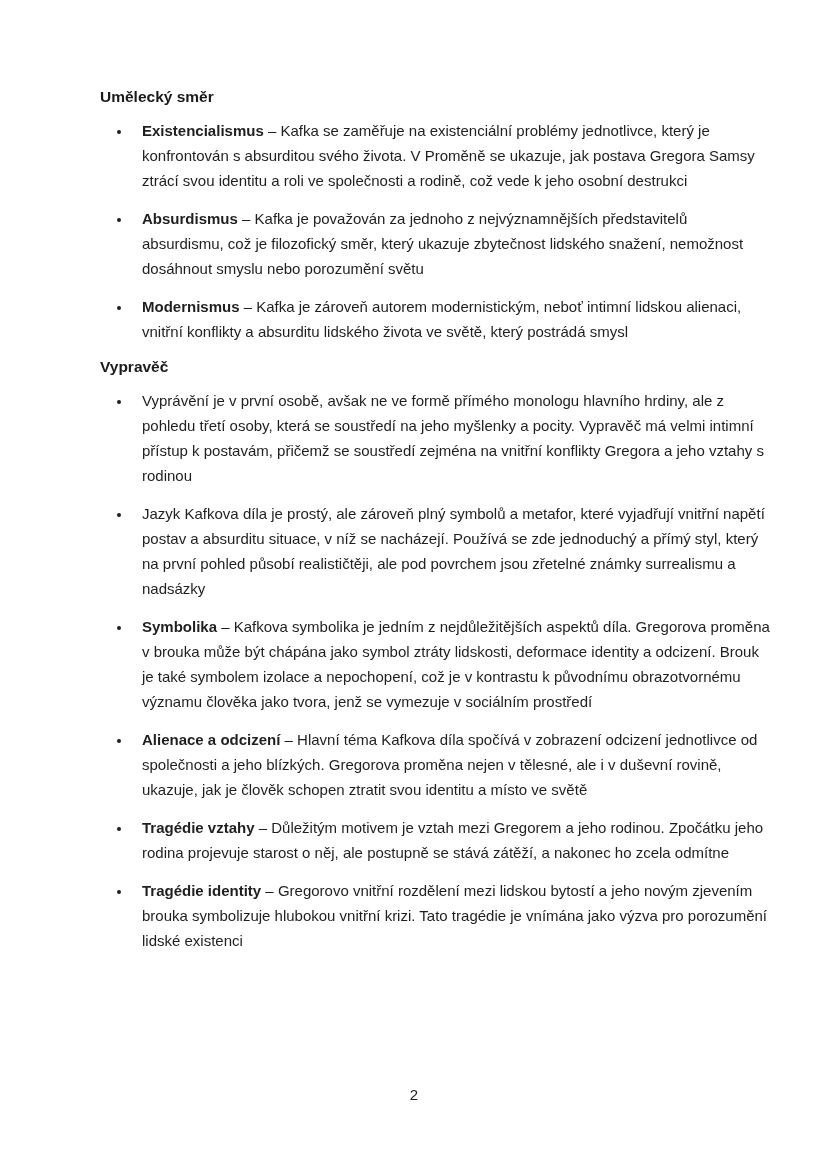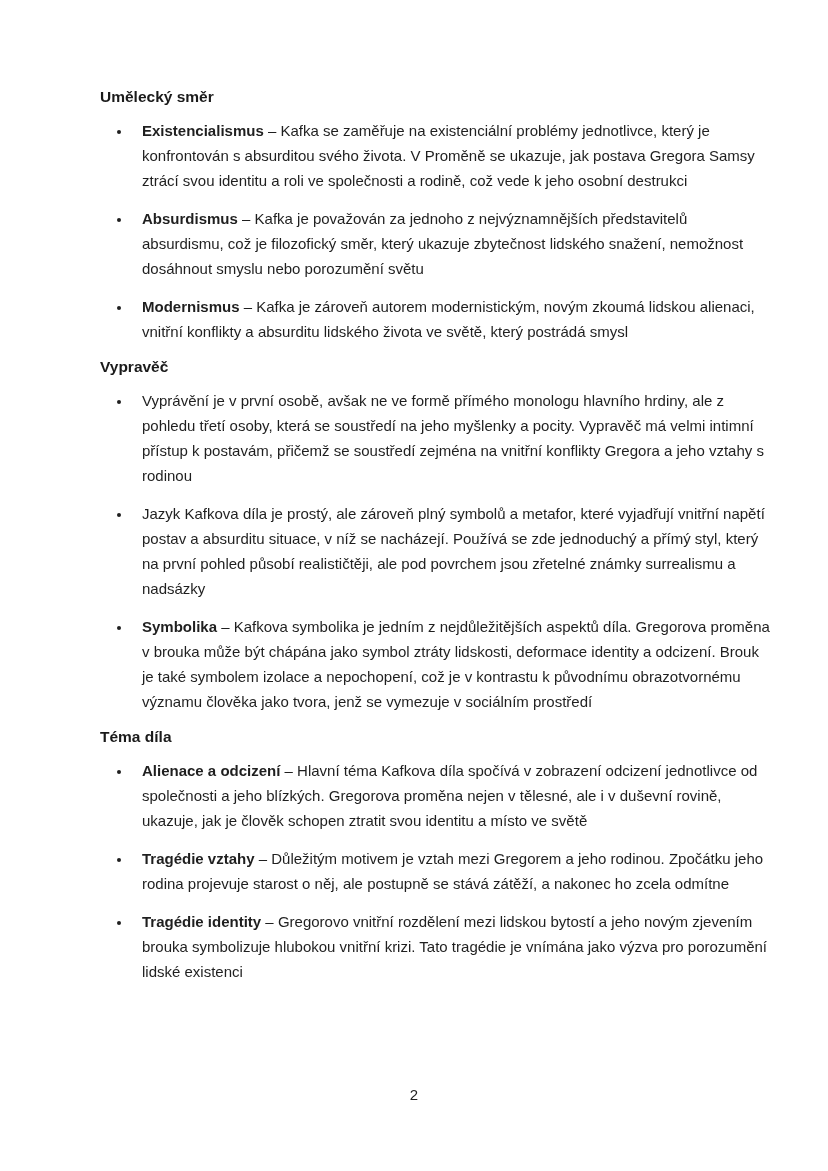--- a/index.html
+++ b/index.html
@@ -65,40 +65,39 @@
 <body>
 
 <div class="page">
   <div class="content">
 
     <section>
       <h2 class="section-heading">Umělecký směr</h2>
       <ul class="bullet-list">
         <li><span class="lead">Existencialismus</span><span> – Kafka se zaměřuje na existenciální problémy jednotlivce, který je konfrontován s absurditou svého života. V Proměně se ukazuje, jak postava Gregora Samsy ztrácí svou identitu a roli ve společnosti a rodině, což vede k jeho osobní destrukci</span></li>
         <li><span class="lead">Absurdismus</span><span> – Kafka je považován za jednoho z nejvýznamnějších představitelů absurdismu, což je filozofický směr, který ukazuje zbytečnost lidského snažení, nemožnost dosáhnout smyslu nebo porozumění světu</span></li>
-        <li><span class="lead">Modernismus</span><span> – Kafka je zároveň autorem modernistickým, novým zkoumá lidskou alienaci, vnitřní konflikty a absurditu lidského života ve světě, který postrádá smysl</span></li>
+        <li><span class="lead">Modernismus</span><span> – Kafka je zároveň autorem modernistickým, neboť intimní lidskou alienaci, vnitřní konflikty a absurditu lidského života ve světě, který postrádá smysl</span></li>
       </ul>
     </section>
 
     <section>
       <h2 class="section-heading">Vypravěč</h2>
       <ul class="bullet-list">
         <li><span class="lead"></span><span>Vyprávění je v první osobě, avšak ne ve formě přímého monologu hlavního hrdiny, ale z pohledu třetí osoby, která se soustředí na jeho myšlenky a pocity. Vypravěč má velmi intimní přístup k postavám, přičemž se soustředí zejména na vnitřní konflikty Gregora a jeho vztahy s rodinou</span></li>
       </ul>
     </section>
 
     <section>
       <ul class="bullet-list">
         <li><span class="lead"></span><span>Jazyk Kafkova díla je prostý, ale zároveň plný symbolů a metafor, které vyjadřují vnitřní napětí postav a absurditu situace, v níž se nacházejí. Používá se zde jednoduchý a přímý styl, který na první pohled působí realističtěji, ale pod povrchem jsou zřetelné známky surrealismu a nadsázky</span></li>
         <li><span class="lead">Symbolika</span><span> – Kafkova symbolika je jedním z nejdůležitějších aspektů díla. Gregorova proměna v brouka může být chápána jako symbol ztráty lidskosti, deformace identity a odcizení. Brouk je také symbolem izolace a nepochopení, což je v kontrastu k původnímu obrazotvornému významu člověka jako tvora, jenž se vymezuje v sociálním prostředí</span></li>
       </ul>
     </section>
 
     <section>
-      <h2 class="section-heading">Téma díla</h2>
       <ul class="bullet-list">
         <li><span class="lead">Alienace a odcizení</span><span> – Hlavní téma Kafkova díla spočívá v zobrazení odcizení jednotlivce od společnosti a jeho blízkých. Gregorova proměna nejen v tělesné, ale i v duševní rovině, ukazuje, jak je člověk schopen ztratit svou identitu a místo ve světě</span></li>
         <li><span class="lead">Tragédie vztahy</span><span> – Důležitým motivem je vztah mezi Gregorem a jeho rodinou. Zpočátku jeho rodina projevuje starost o něj, ale postupně se stává zátěží, a nakonec ho zcela odmítne</span></li>
         <li><span class="lead">Tragédie identity</span><span> – Gregorovo vnitřní rozdělení mezi lidskou bytostí a jeho novým zjevením brouka symbolizuje hlubokou vnitřní krizi. Tato tragédie je vnímána jako výzva pro porozumění lidské existenci</span></li>
       </ul>
     </section>
 
   </div>
 
   <div class="page-number">2</div>

